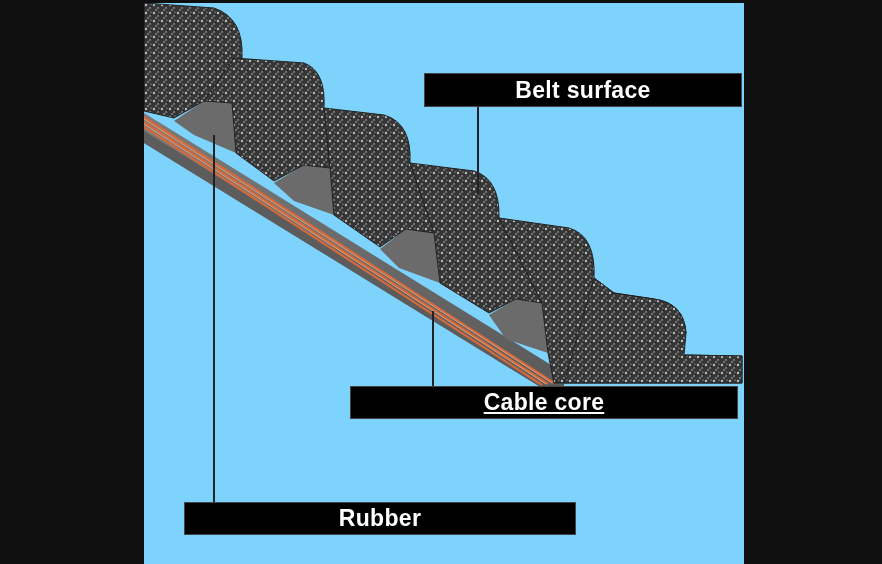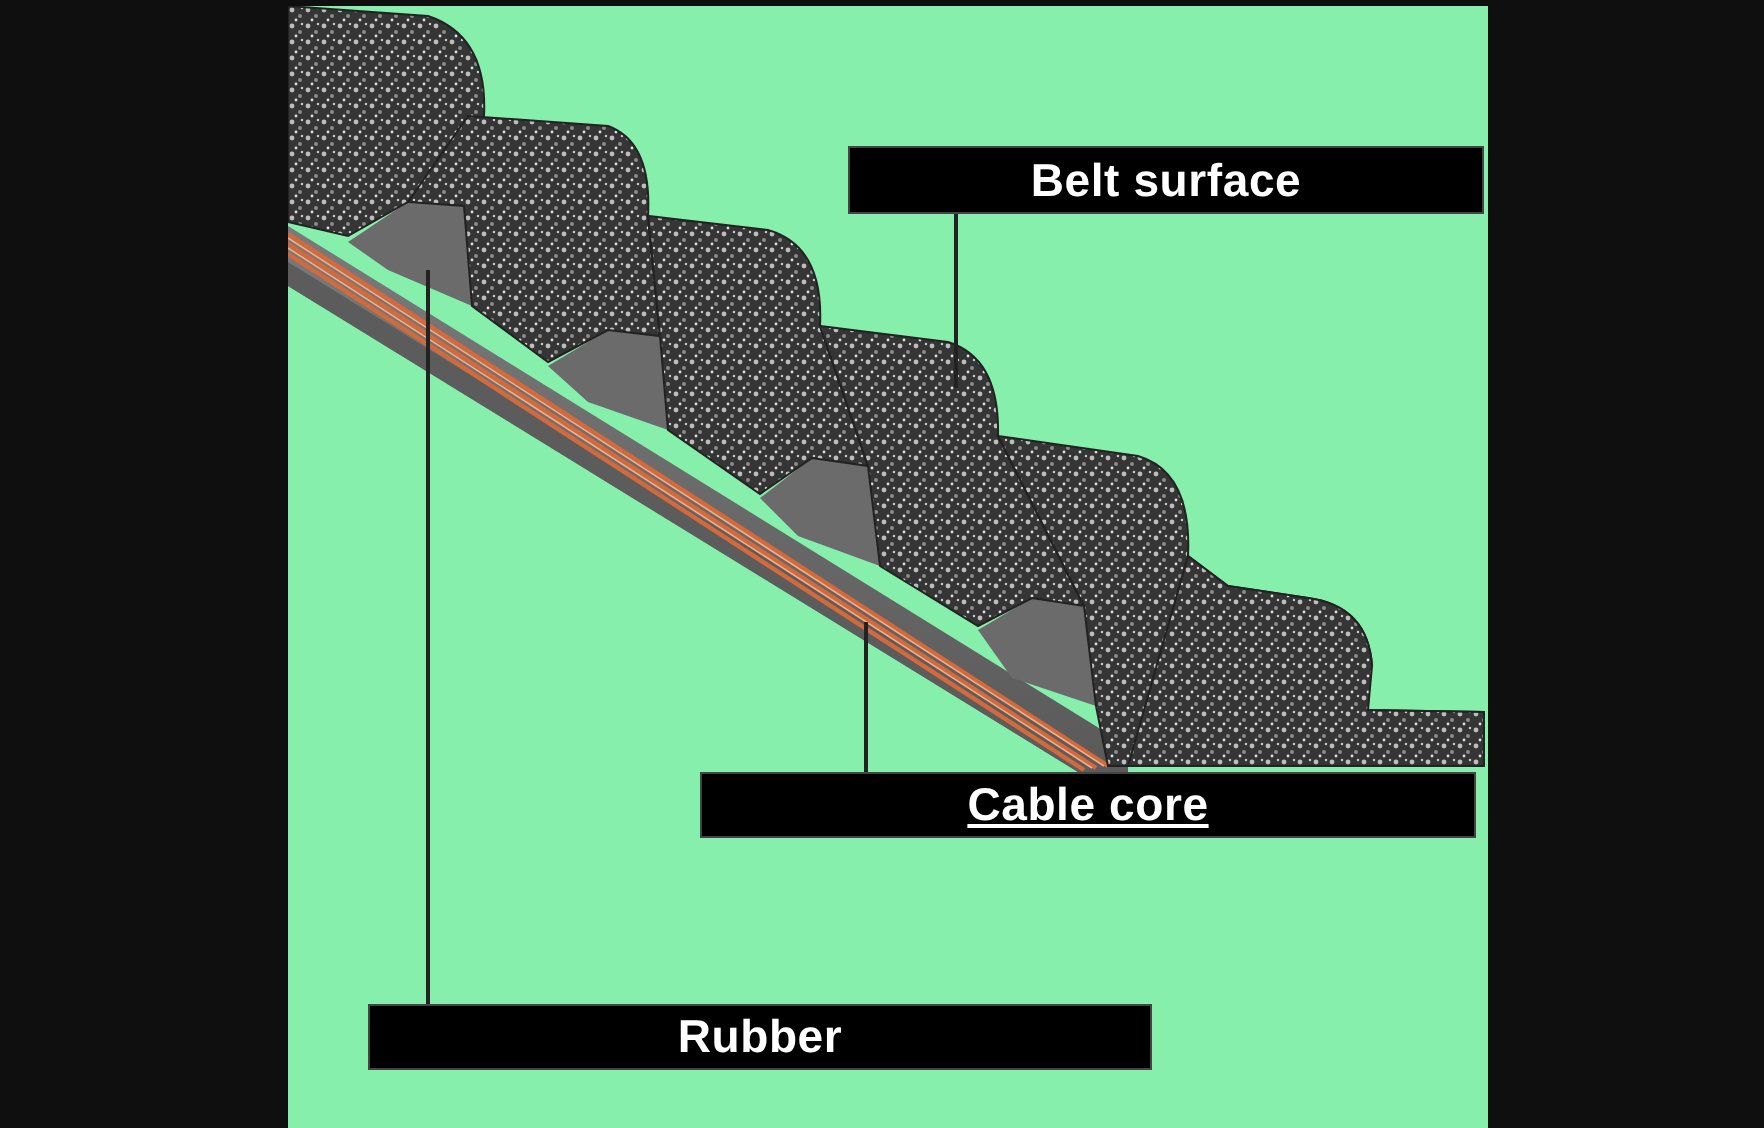--- a/index.html
+++ b/index.html
@@ -7,21 +7,21 @@
       width: 882px; height: 564px;
       background: #0f0f0f;
       position: relative;
       overflow: hidden;
       font-family: "Liberation Sans", sans-serif;
     }
     .panel {
       position: absolute;
       left: 144px; top: 3px;
       width: 600px; height: 561px;
-      background: #86efac;
+      background: #7dd3fc;
       overflow: hidden;
     }
     .belt-svg {
       position: absolute; left: 0; top: 0;
       width: 600px; height: 561px;
     }
     .label {
       position: absolute;
       background: #000;
       color: #fff;

